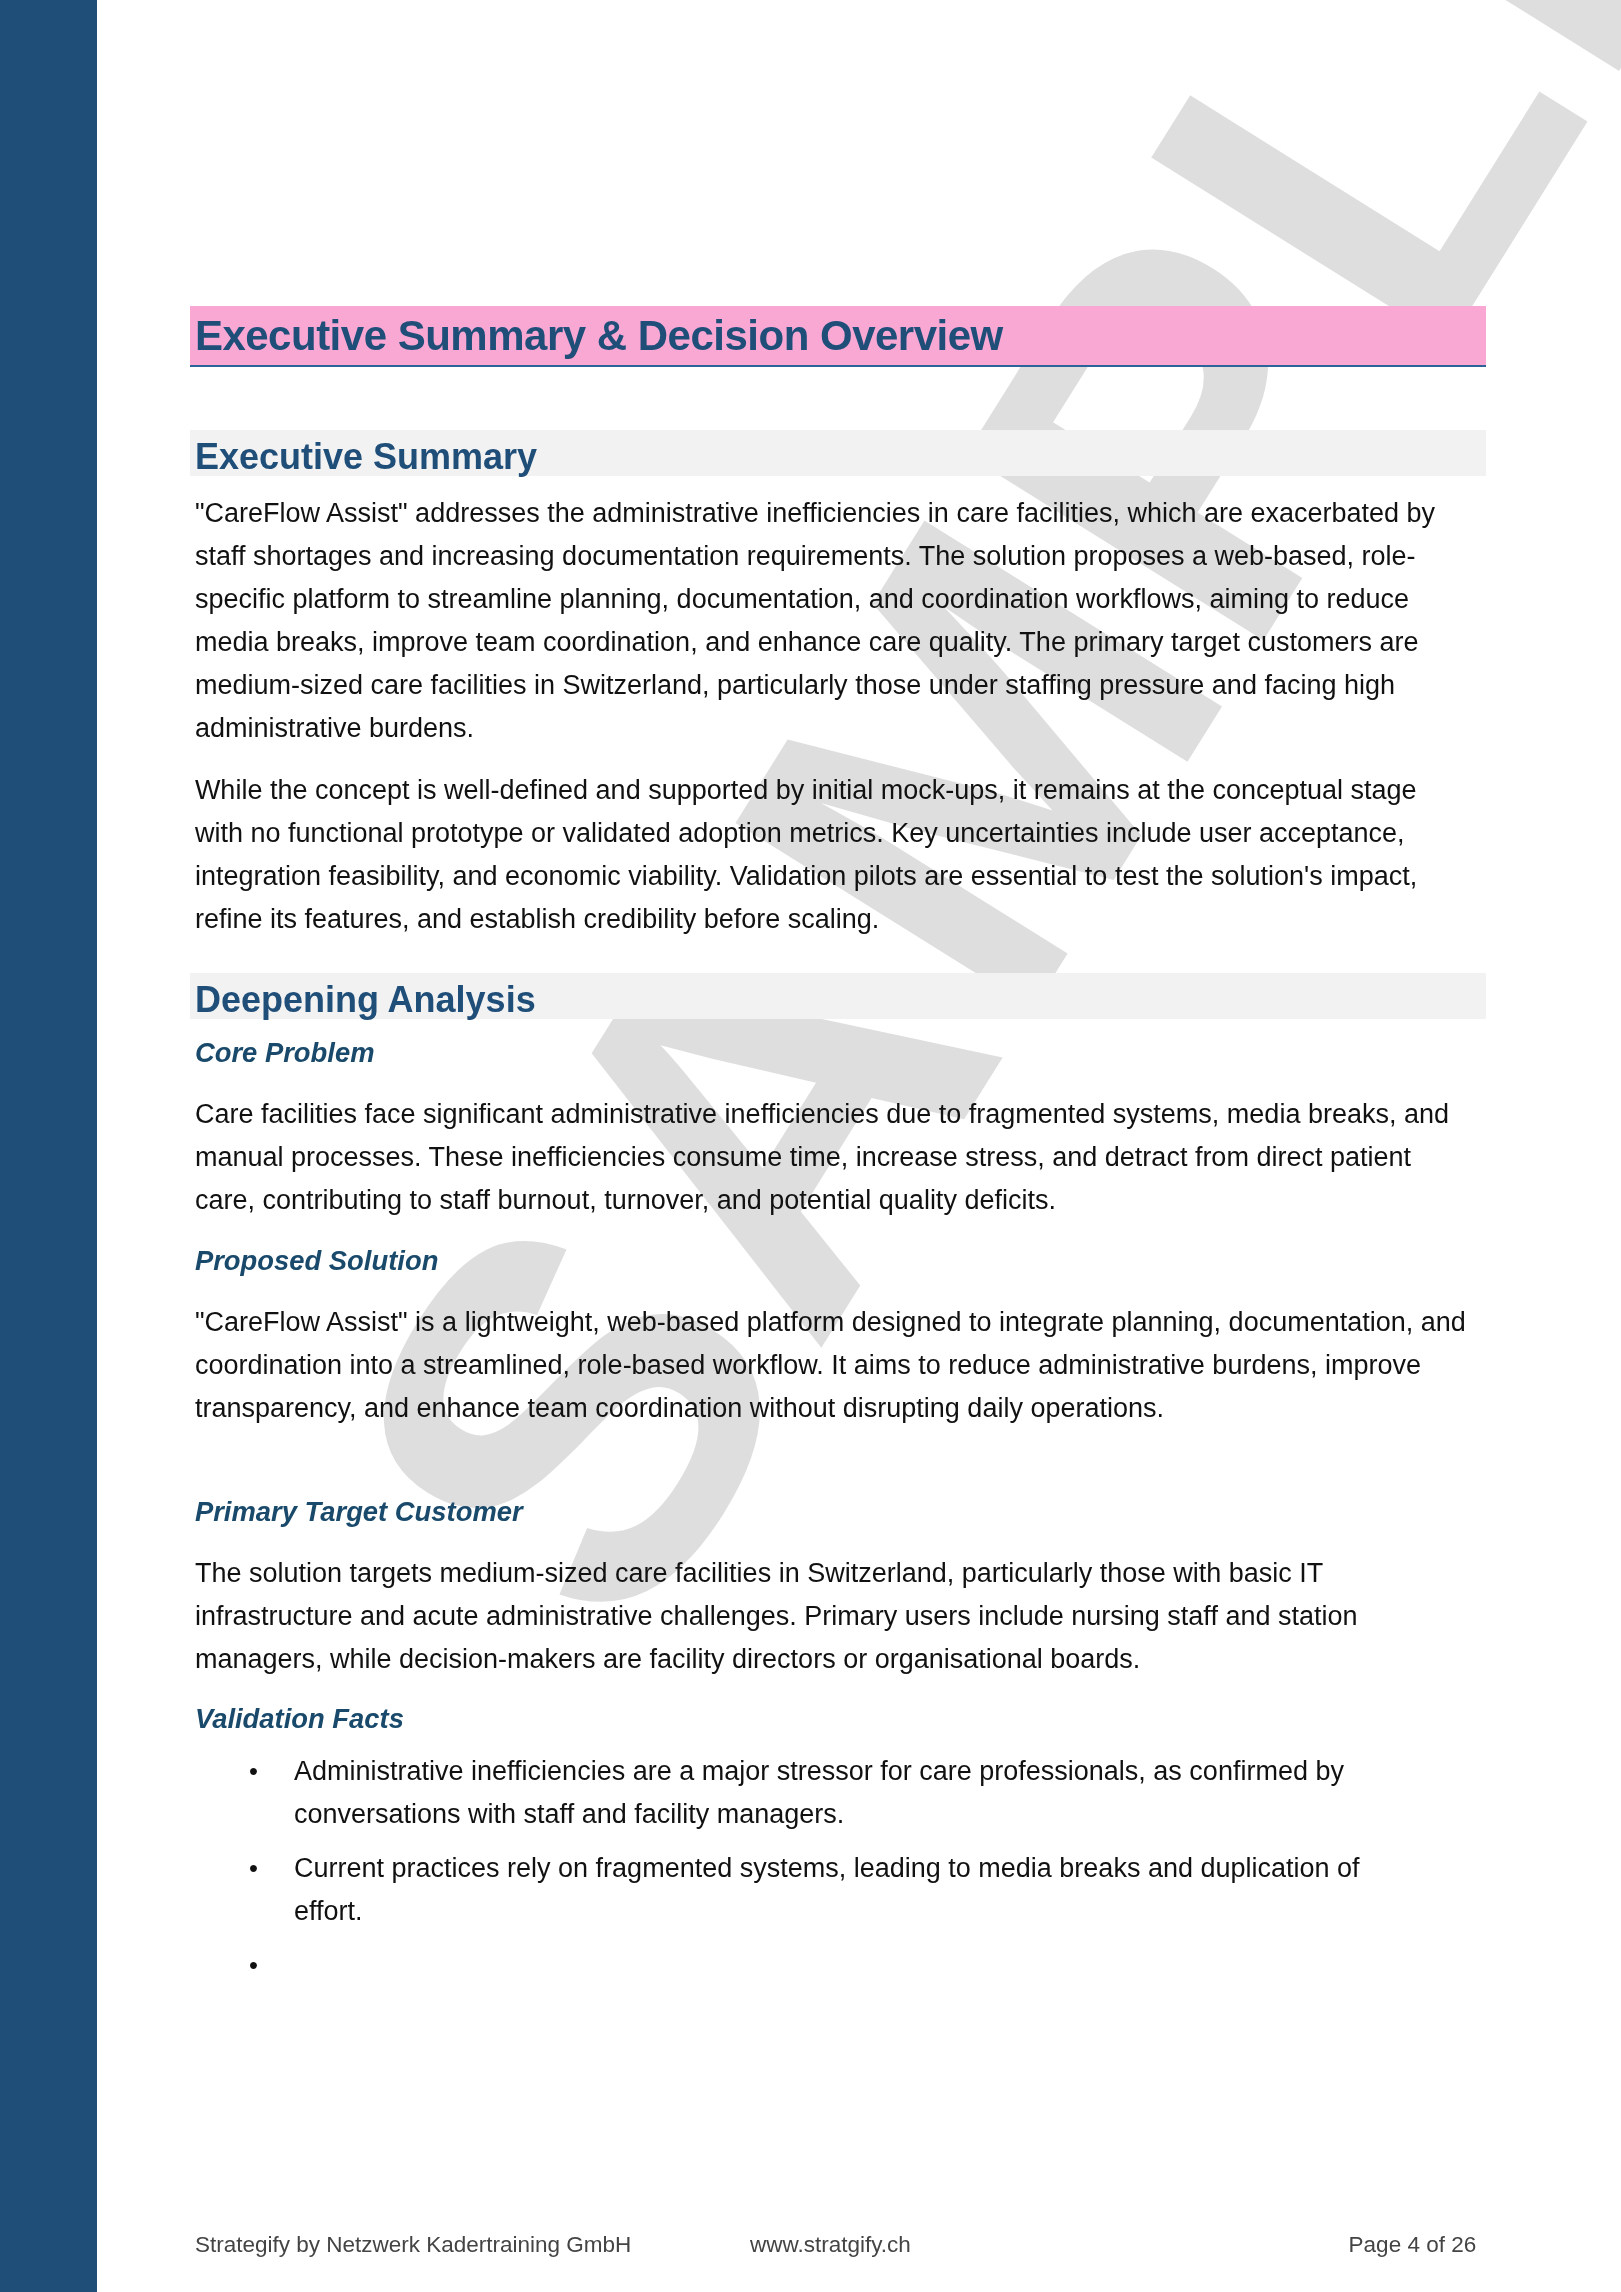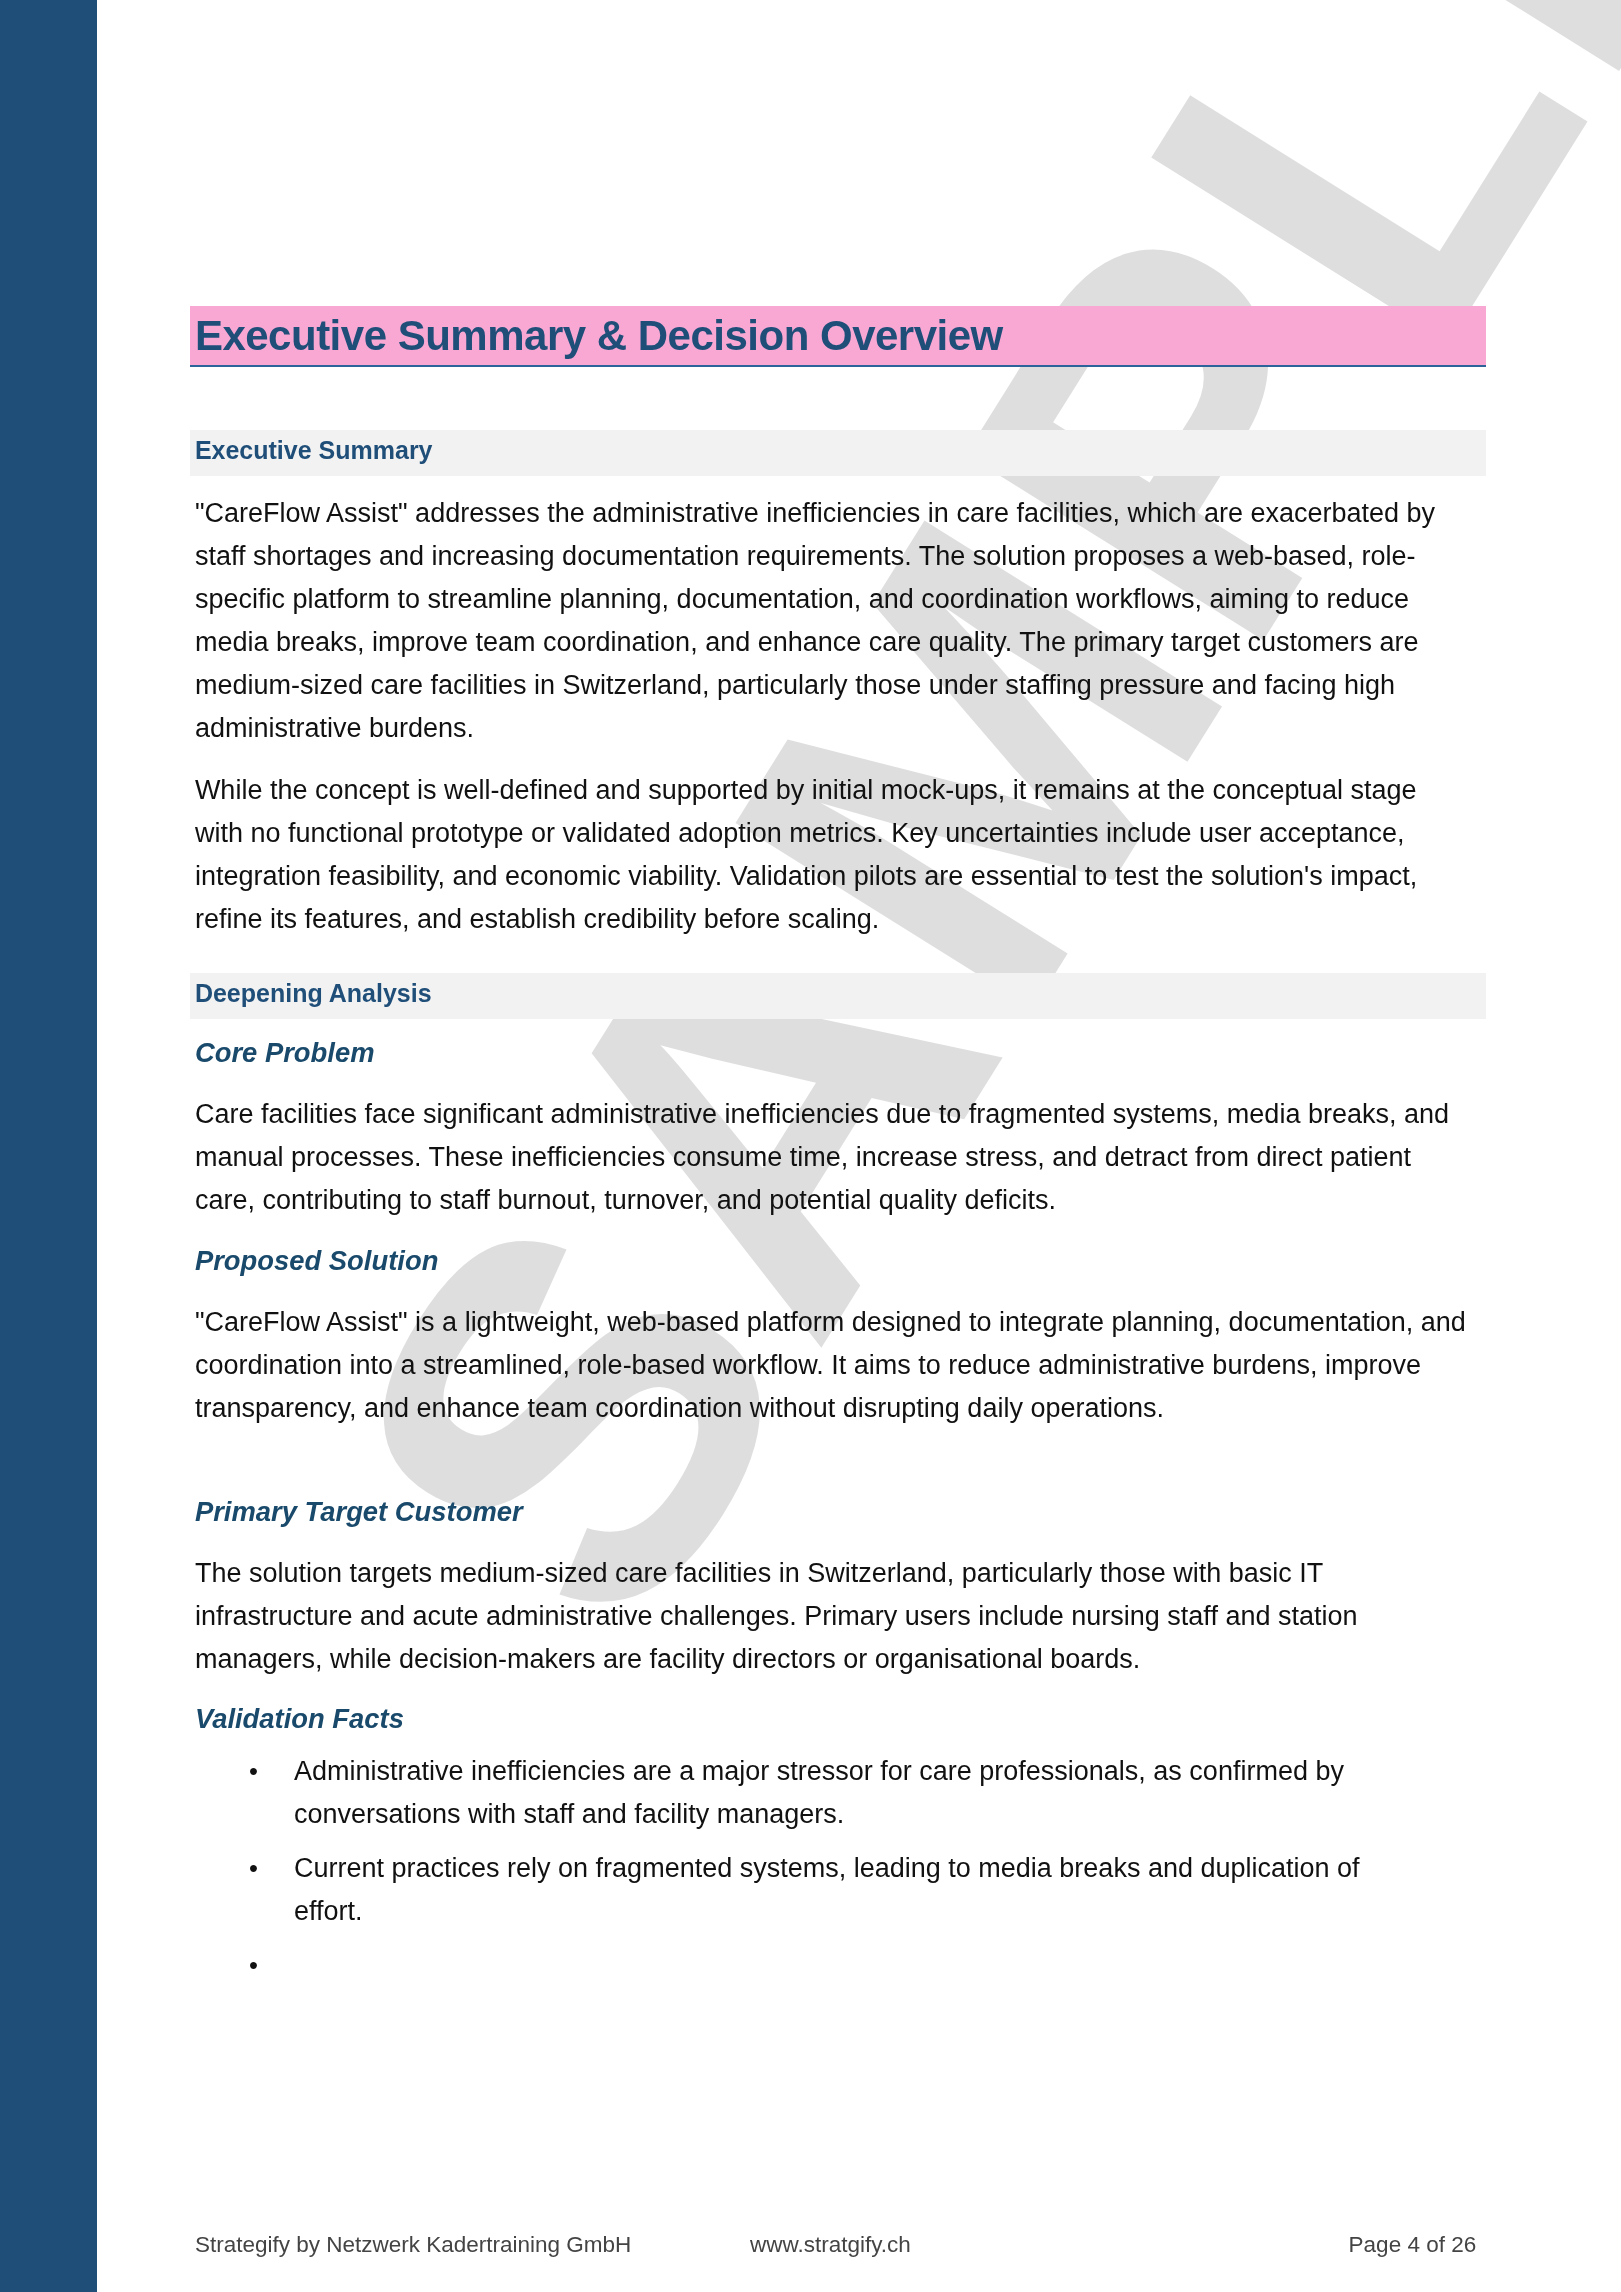--- a/index.html
+++ b/index.html
@@ -34,21 +34,21 @@
   .title {
     position: absolute; left: 4.9px; top: 5.9px; margin: 0;
     font-size: 42px; font-weight: 700; color: #1f4e79; letter-spacing: -0.5px;
   }
   .section-band {
     position: absolute; left: 0; width: 1296px; height: 46px;
     background: #f2f2f2;
   }
   .section-title {
     position: absolute; left: 4.9px; top: 5.9px; margin: 0;
-    font-size: 25px; font-weight: 700; color: #1f4e79;
+    font-size: 36px; font-weight: 700; color: #1f4e79;
   }
   .sub-title {
     position: absolute; left: 4.9px; margin: 0;
     font-size: 27.4px; font-weight: 700; font-style: italic; color: #1a4a6b;
   }
   .para {
     position: absolute; left: 4.9px; width: 1274px; margin: 0;
     font-size: 27px; line-height: 43px; color: #111111;
   }
   .bullets { position: absolute; left: 0; top: 1750px; width: 1296px; margin: 0; padding: 0; list-style: none; }

